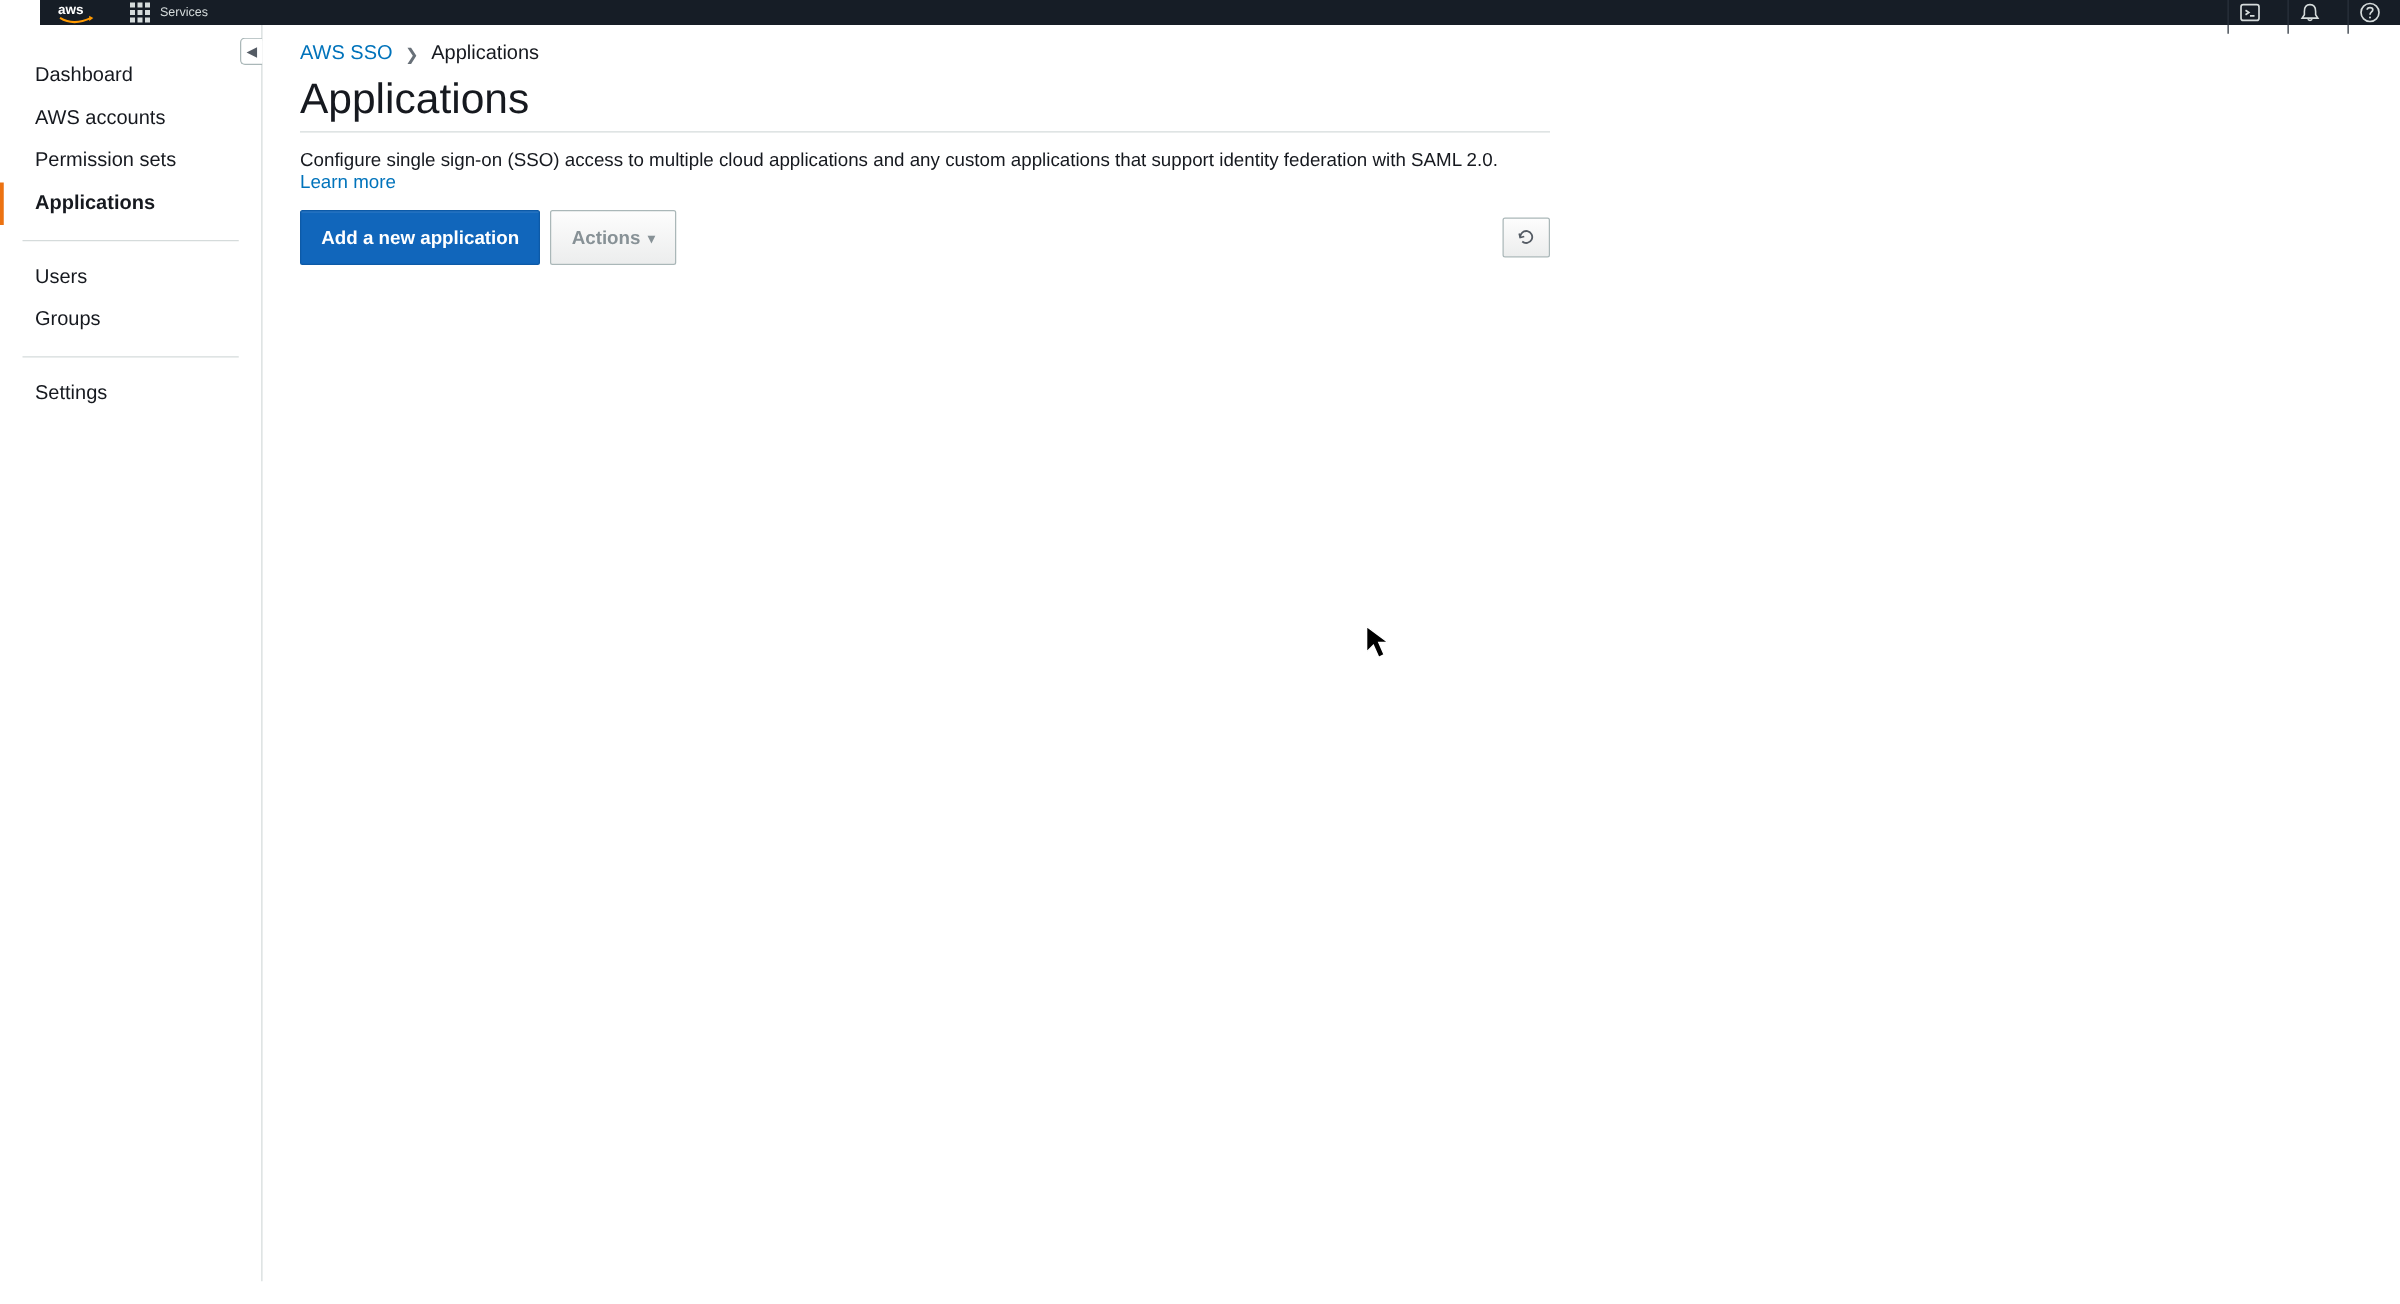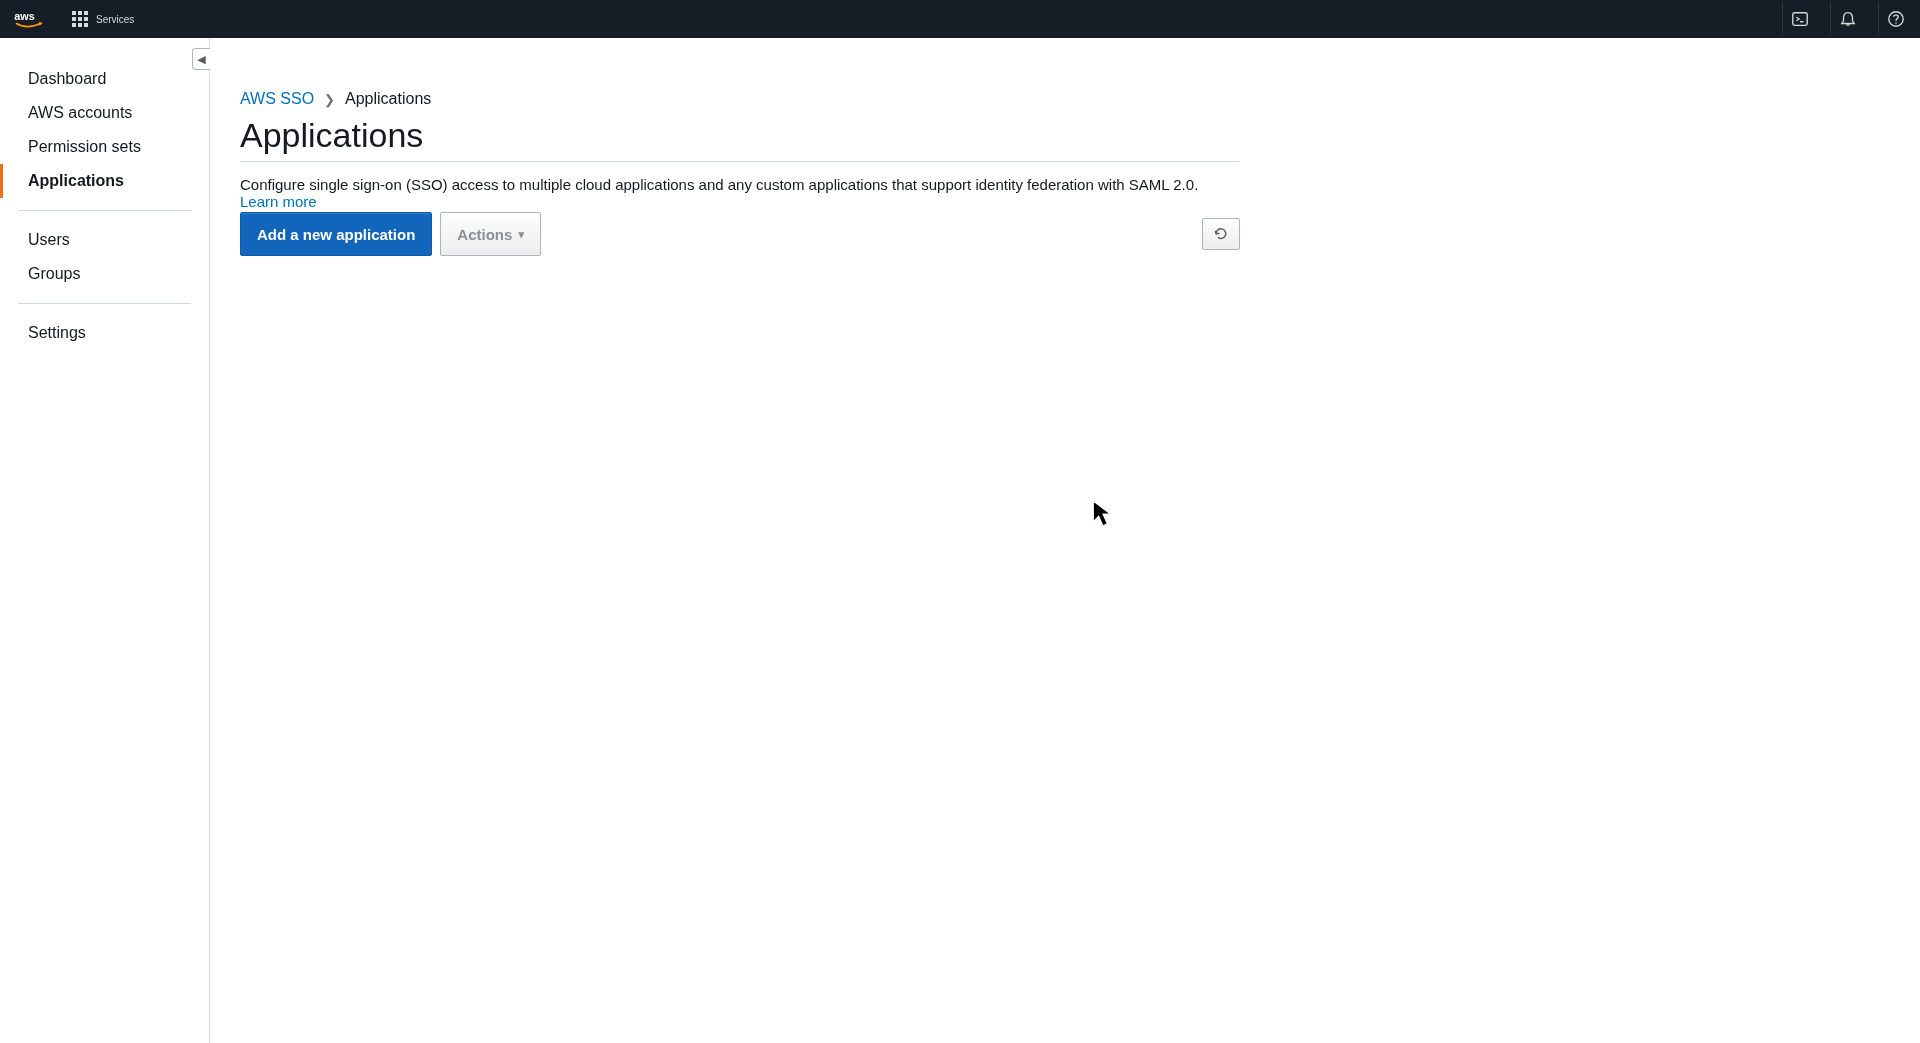--- a/index.html
+++ b/index.html
@@ -8,27 +8,28 @@
     font-size: 14px;
     color: #16191f;
     background: #ffffff;
     width: 1920px;
     height: 1043px;
     overflow: hidden;
   }
 
   
   .topnav {
-    height: 38px;
+    height: 20px;
     background: #161d26;
     display: flex;
     align-items: center;
     color: #d5dbdb;
     padding: 0 8px 0 14px;
     gap: 14px;
+    margin-left: 32px;
   }
   .aws-logo {
     width: 34px; height: 20px; position: relative; top:1px;
   }
   .services-btn {
     display: flex; align-items: center; gap: 8px;
     padding: 6px 10px; cursor: pointer; color:#d5dbdb; font-size:10px;
   }
   .grid-icon {
     width:16px; height:16px; display:grid;
@@ -78,27 +79,27 @@
   .nav-divider { height:1px; background:#d5dbdb; margin:6px 18px; }
   .nav-item {
     padding: 8px 18px 8px 28px; font-size:16px; color:#16191f; cursor:pointer;
   }
   .nav-item.active {
     border-left:3px solid #ec7211; padding-left:25px; font-weight:700;
   }
 
   
   .main { flex:1; padding: 14px 30px 0 30px; max-width:1060px; }
-  .breadcrumbs { display:flex; align-items:center; gap:10px; font-size:16px; margin-bottom:8px;margin-top:38px;}
+  .breadcrumbs { display:flex; align-items:center; gap:10px; font-size:16px; margin-bottom:8px;}
   .crumb-link { color:#0073bb; cursor:pointer; }
   .crumb-sep { color:#687078; font-size:13px;}
   .crumb-current { color:#16191f; }
   h1.page-title { font-size:34px; font-weight:400; color:#16191f; margin-bottom:6px;}
   .title-rule { height:1px; background:#d5dbdb; margin-bottom:14px;}
-  .page-desc { font-size:15px; color:#16191f; margin-bottom:2px;}
+  .page-desc { font-size:15px; color:#16191f; margin-bottom:14px;}
   .learn-link { color:#0073bb; cursor:pointer; }
 
   .action-row { display:flex; align-items:center; gap:8px; margin-bottom:16px;}
   .btn {
     height:44px; padding:0 16px; border-radius:2px; font-size:15px;
     font-weight:700; cursor:pointer; display:inline-flex; align-items:center; gap:6px;
     border:1px solid transparent;
   }
   .btn-primary {
     background:#1166bb; color:#ffffff; border:1px solid #0d5aa7;

